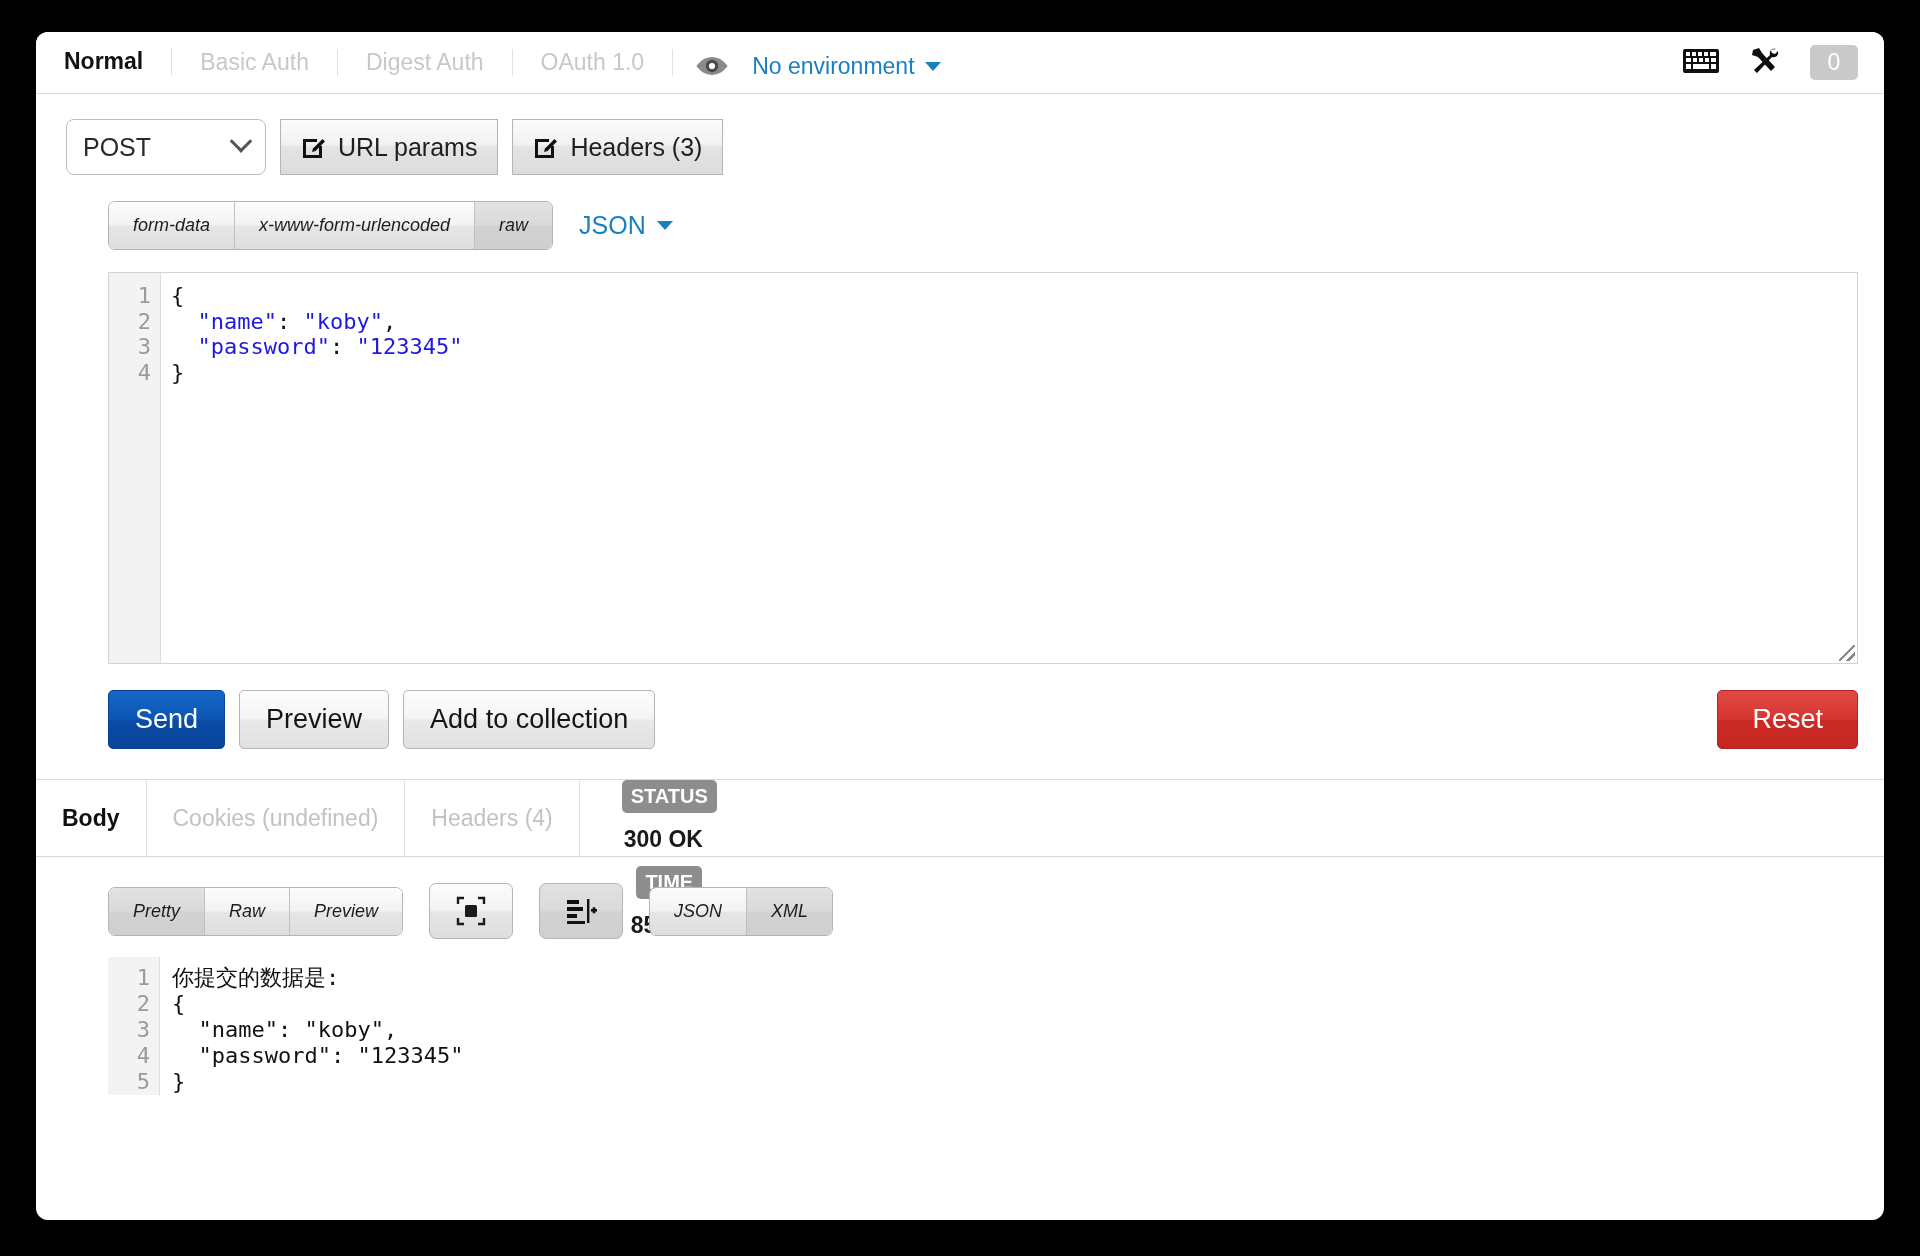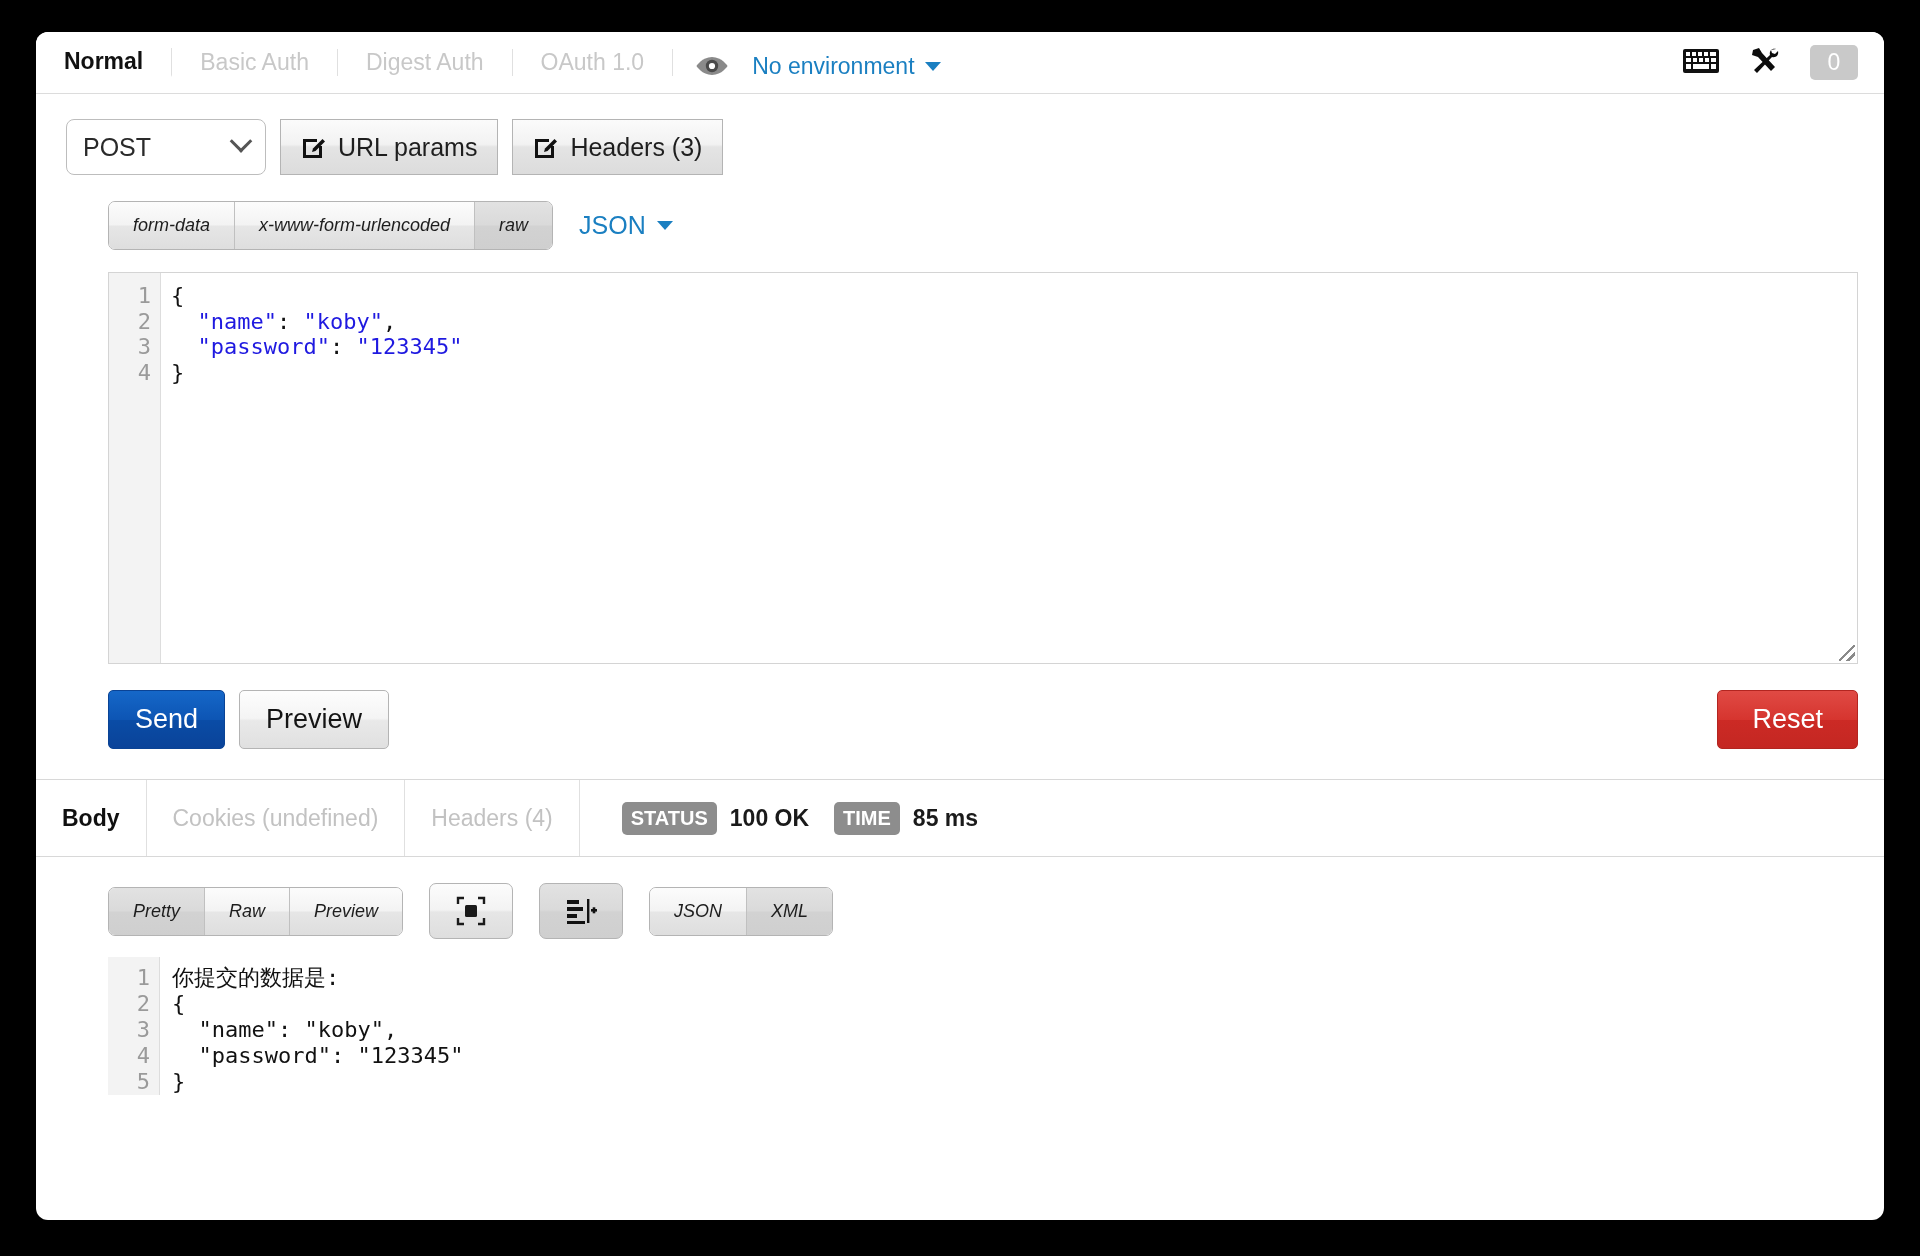--- a/index.html
+++ b/index.html
@@ -249,21 +249,21 @@
     padding: 0 26px;
     font-size: 23px;
     color: #c2c2c2;
     border-right: 1px solid #e0e0e0;
     cursor: pointer;
     white-space: nowrap;
   }
   .resptab.active { color: #101010; font-weight: bold; }
   .statzone {
     display: flex; align-items: center;
-    padding-left: 42px; gap: 13px;
+    padding-left: 42px; gap: 13px; flex-direction: column;
   }
   .tagbox {
     background: #8d8d8d;
     color: #ffffff;
     font-size: 20px;
     font-weight: bold;
     border-radius: 5px;
     padding: 5px 9px;
     letter-spacing: 0px;
   }
@@ -418,36 +418,37 @@
         <div>3</div>
         <div>4</div>
       </div>
     <div class="codearea" id="edit-code"><div><span>{</span></div><div><span>  </span><span class="str">"name"</span><span>: </span><span class="str">"koby"</span><span>,</span></div><div><span>  </span><span class="str">"password"</span><span>: </span><span class="str">"123345"</span></div><div><span>}</span></div></div>
     <div class="resize-grip"></div>
   </div>
 
   <div class="actionrow">
     <button class="btn-send">Send</button>
     <button class="btn-plain">Preview</button>
+    <button class="btn-plain">Add to collection</button>
     <button class="btn-reset">Reset</button>
   </div>
 
   <div class="resptabbar">
     <div class="resptab active">
         <span>Body</span>
       </div>
     <div class="resptab">
         <span>Cookies (undefined)</span>
       </div>
     <div class="resptab">
         <span>Headers (4)</span>
       </div>
     <div class="statzone">
       <span class="tagbox">STATUS</span>
-      <span class="statval">100 OK</span>
+      <span class="statval">300 OK</span>
       <span class="tagbox">TIME</span>
       <span class="statval">85 ms</span>
     </div>
   </div>
 
   <div class="fmtrow">
     <div class="seg">
       <div class="on"><span>Pretty</span></div>
       <div><span>Raw</span></div>
       <div><span>Preview</span></div>

